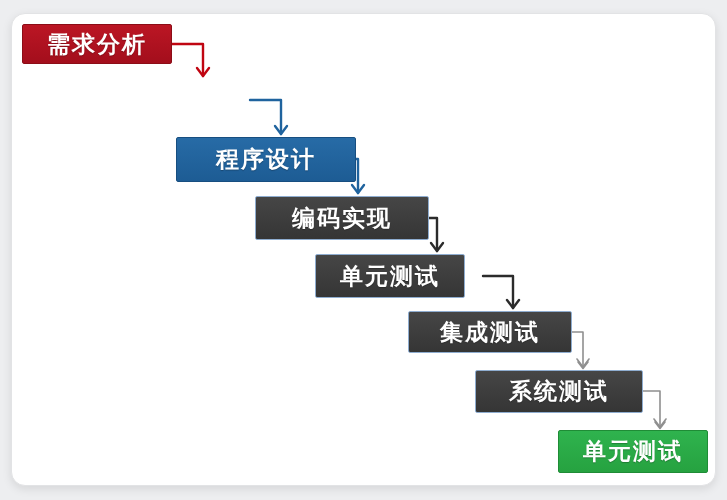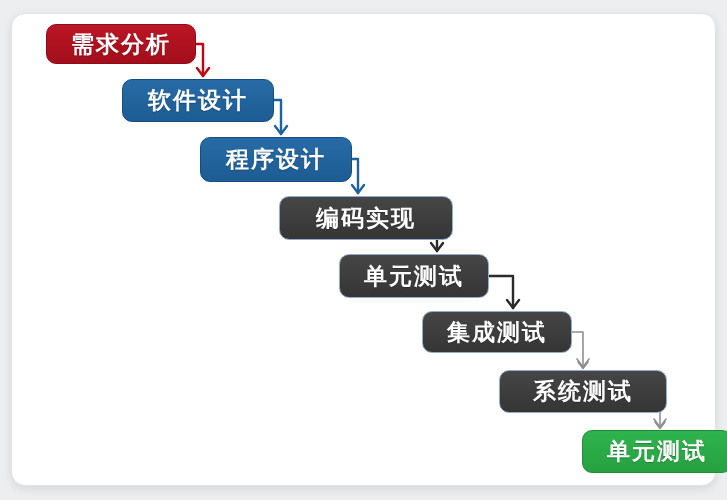--- a/index.html
+++ b/index.html
@@ -10,32 +10,31 @@
     position:relative;overflow:hidden;
   }
   .card{
     position:absolute;left:11px;top:13px;width:703px;height:471px;
     background:#ffffff;border:1px solid #e2e3e5;border-radius:14px;
     box-shadow:0 3px 10px rgba(0,0,0,0.10);
   }
   .canvas{position:absolute;left:0;top:0;width:727px;height:500px;}
   .step{
     position:absolute;display:flex;align-items:center;justify-content:center;
-    border-radius:10px;color:#ffffff;font-weight:bold;font-size:23px;
+    border-radius:2px;color:#ffffff;font-weight:bold;font-size:23px;
     letter-spacing:2px;box-sizing:border-box;
     text-shadow:0 1px 1px rgba(0,0,0,0.25);
-    margin-left:24px;
   }
   
   .s1{left:22px;top:24px;width:150px;height:40px}
   .s2{left:98px;top:79px;width:152px;height:43px}
-  .s3{left:176px;top:137px;width:152px;height:45px}
+  .s3{left:176px;top:137px;width:180px;height:45px}
   .s4{left:255px;top:196px;width:174px;height:44px}
   .s5{left:315px;top:254px;width:150px;height:44px}
-  .s6{left:398px;top:311px;width:150px;height:42px}
+  .s6{left:408px;top:311px;width:164px;height:42px}
   .s7{left:475px;top:370px;width:168px;height:43px}
   .s8{left:558px;top:430px;width:150px;height:43px}
   
   .c-red{background:linear-gradient(#bb1624,#a30e1c);border:1px solid #8c0d17;}
   .c-blue{background:linear-gradient(#276ba6,#1d5c94);border:1px solid #174e80;}
   .c-dark{background:linear-gradient(#464646,#353535);border:1.5px solid #8fadd0;}
   .c-green{background:linear-gradient(#2fb34e,#26a240);border:1px solid #1f8c36;}
   svg.connectors{position:absolute;left:0;top:0;pointer-events:none;}
   .conn{fill:none;stroke-linecap:round;stroke-linejoin:round;}
   .conn-thick{stroke-width:2.4;}
@@ -77,23 +76,20 @@
     <g class="conn conn-thin" stroke="#8F8F8F">
       <path d="M637,391 H660 V427"></path>
         <path d="M654,419 L660,427 L666,419"></path>
       <path d="M655,422 L660,428.5 L665,422"></path>
     </g>
   </svg>
 
   <div class="step s1 c-red">
     <span>需求分析</span>
   </div>
-  <div class="step s2 c-blue">
-    <span>软件设计</span>
-  </div>
   <div class="step s3 c-blue">
     <span>程序设计</span>
   </div>
   <div class="step s4 c-dark">
     <span>编码实现</span>
   </div>
   <div class="step s5 c-dark">
     <span>单元测试</span>
   </div>
   <div class="step s6 c-dark">

